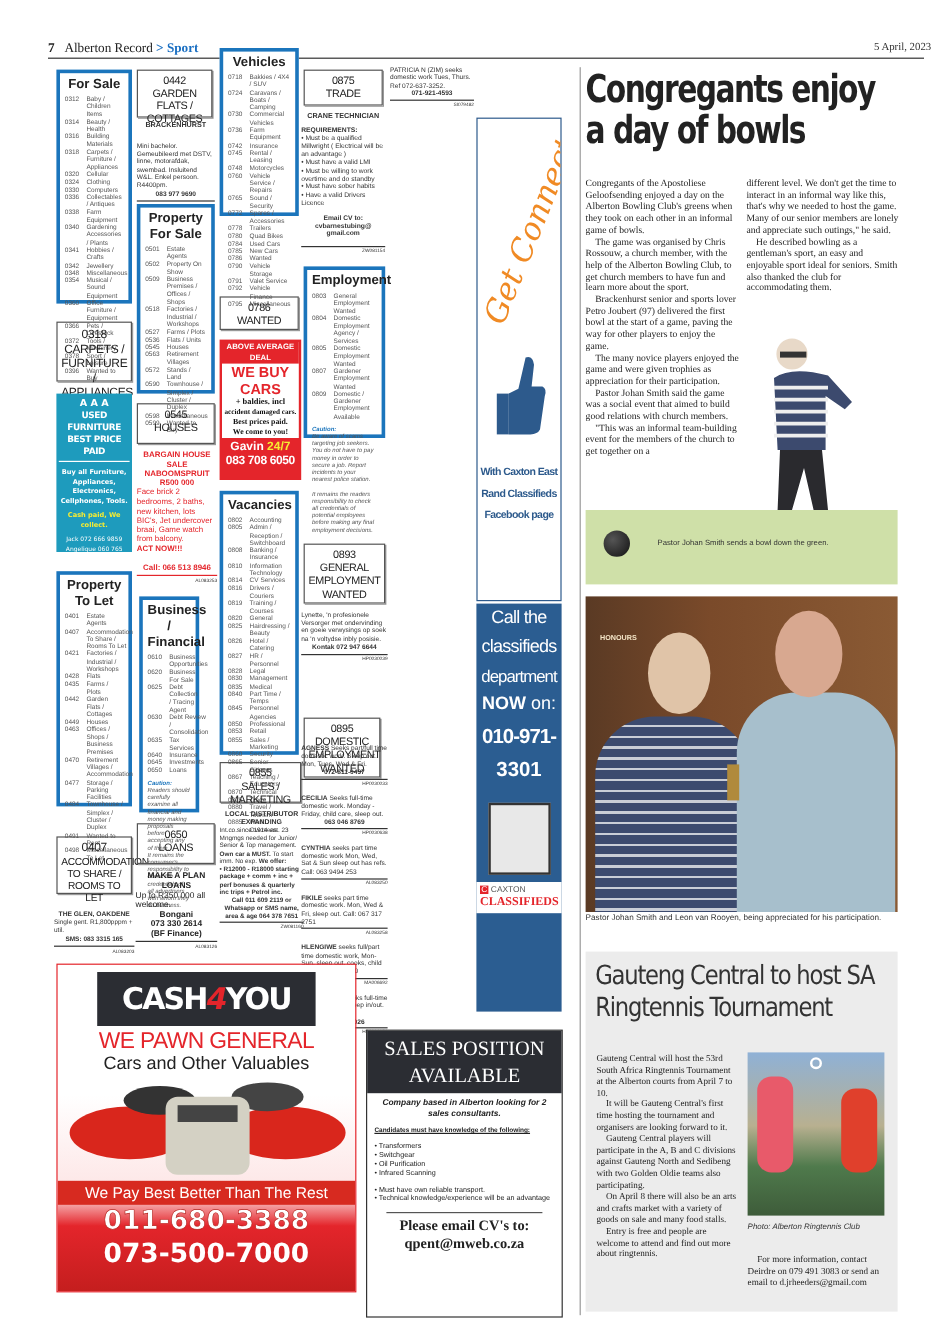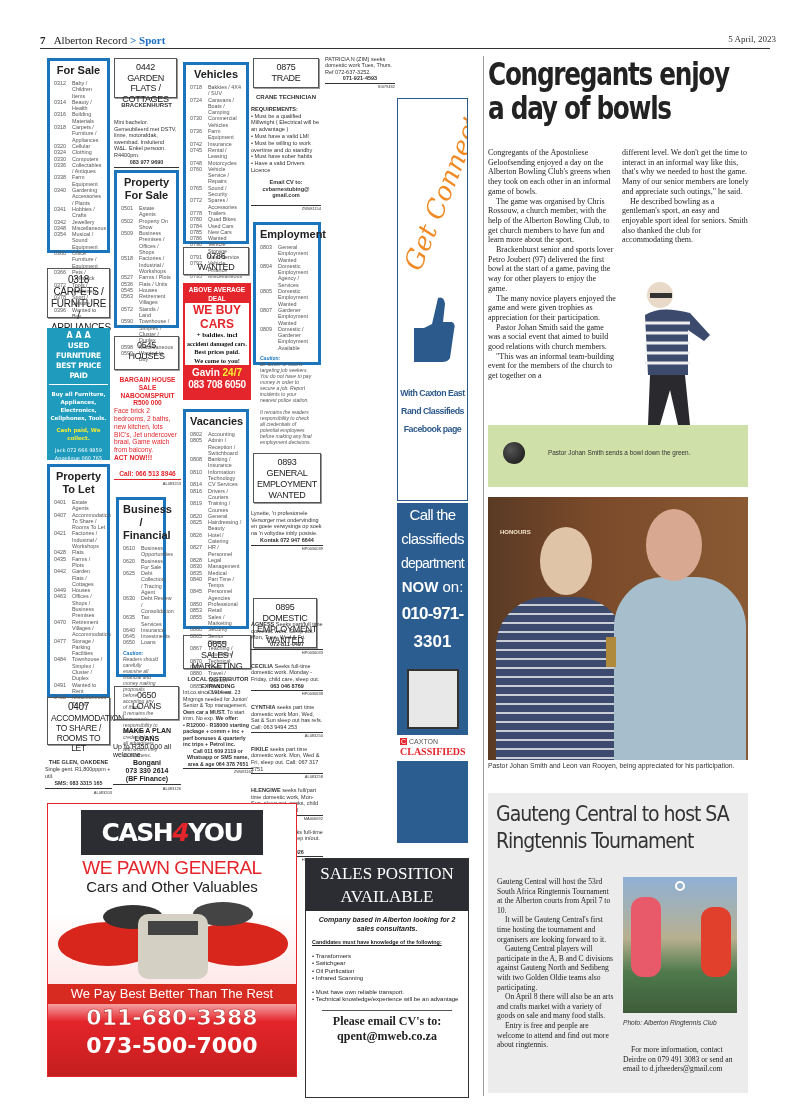--- a/index.html
+++ b/index.html
@@ -130,21 +130,21 @@
 <div class="abs" style="left:47px;top:328px;width:63px;height:132px;background:#1e9bbd;color:#fff;text-align:center;padding:3px 2px;font-family:'DejaVu Sans',sans-serif">
   <div style="font-weight:bold;font-size:8px;line-height:10px">A A A</div>
   <div style="font-weight:bold;font-size:7.4px;line-height:10px;letter-spacing:-.3px">USED FURNITURE</div>
   <div style="font-weight:bold;font-size:7.4px;line-height:10px;letter-spacing:-.3px;border-bottom:1px solid #fff;padding-bottom:3px">BEST PRICE PAID</div>
   <div style="font-weight:bold;font-size:5.5px;line-height:8px;margin-top:5px">Buy all Furniture, Appliances, Electronics, Cellphones, Tools.</div>
   <div style="font-weight:bold;font-size:5.5px;line-height:8px;color:#f6ec32;margin-top:4px">Cash paid, We collect.</div>
   <div style="font-size:5px;line-height:8px;margin-top:4px">Jack 072 666 9859</div>
   <div style="font-size:5px;line-height:8px">Angelique 060 765 7974</div>
 </div>
 
-<div class="abs bluebox" style="left:47px;top:464px;width:63px;height:233px">
+<div class="abs bluebox" style="left:47px;top:476px;width:63px;height:196px">
   <h3>Property To Let</h3>
   <div id="ptl-list">
       <div class="ci">
         <span class="c">0401</span>
         <span>Estate Agents</span>
       </div>
       <div class="ci">
         <span class="c">0407</span>
         <span>Accommodation To Share / Rooms To Let</span>
       </div>
@@ -332,21 +332,21 @@
 </div>
 <div class="abs ctr" style="left:113px;top:727px;width:68px;font-size:7px;line-height:8px">
   <div style="font-weight:bold">MAKE A PLAN LOANS</div>
   <div style="text-align:left">Up to R350 000 all welcome.</div>
   <div style="font-weight:bold">Bongani</div>
   <div style="font-weight:bold">073 330 2614</div>
   <div style="font-weight:bold">(BF Finance)</div>
   <div class="ref">AL083126</div>
 </div>
 
-<div class="abs bluebox" style="left:183px;top:62px;width:66px;height:182px">
+<div class="abs bluebox" style="left:183px;top:40px;width:66px;height:140px">
   <h3>Vehicles</h3>
   <div id="veh-list">
       <div class="ci">
         <span class="c">0718</span>
         <span>Bakkies / 4X4 / SUV</span>
       </div>
       <div class="ci">
         <span class="c">0724</span>
         <span>Caravans / Boats / Camping</span>
       </div>

